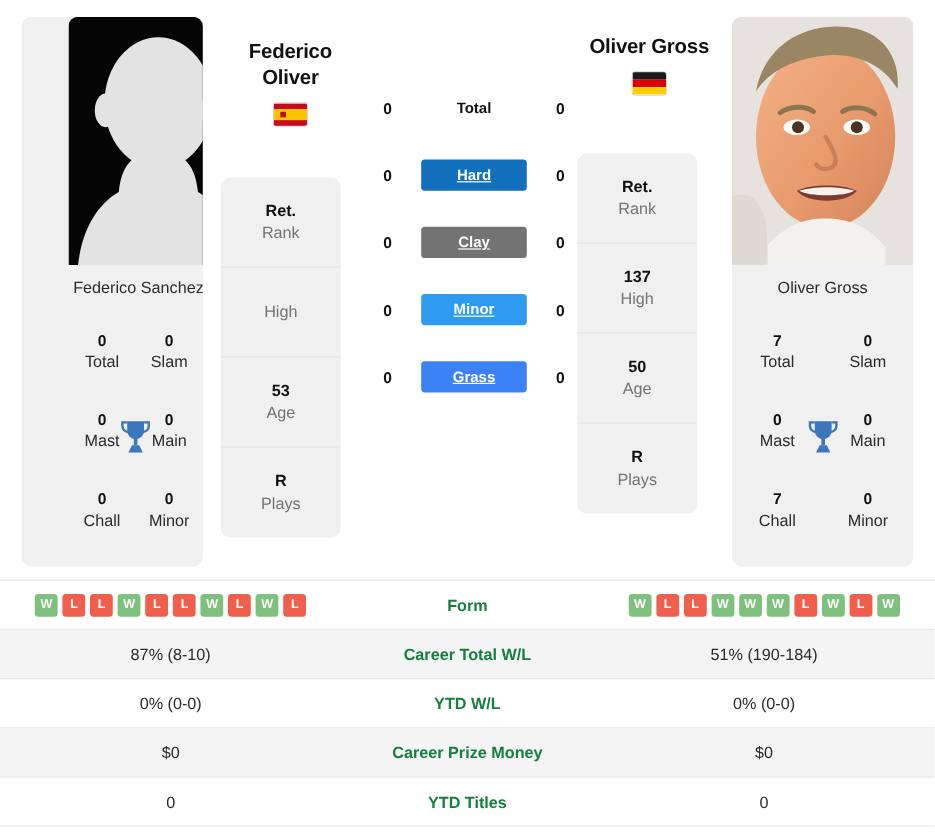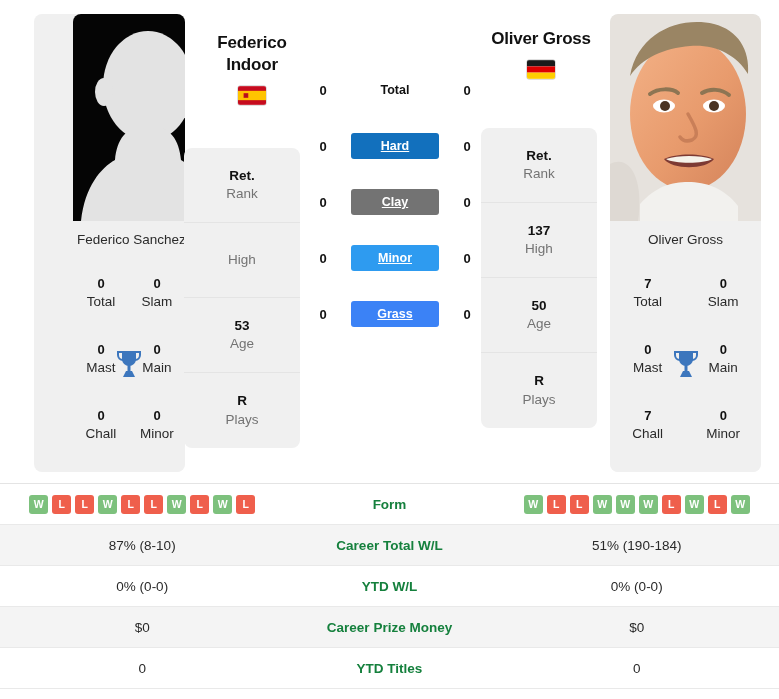--- a/index.html
+++ b/index.html
@@ -29,21 +29,21 @@
 
   
   .photo-card {
     position: absolute;
     top: 14px;
     width: 151px;
     border-radius: 8px;
     overflow: hidden;
     background: #f0f0f0;
   }
-  .photo-card.left  { left: 34px; padding-left: 39px; }
+  .photo-card.left  { left: 18px; padding-left: 39px; }
   .photo-card.right { left: 610px; }
 
   .photo {
     width: 151px;
     height: 207px;
     border-radius: 8px 8px 0 0;
     overflow: hidden;
     position: relative;
     display: block;
   }
@@ -94,21 +94,21 @@
     height: 30px;
   }
   .trophy-icon svg { display: block; width: 100%; height: 100%; }
 
   
   .name-block {
     position: absolute;
     width: 160px;
     text-align: center;
   }
-  .name-block.left  { left: 172px; top: 32px; }
+  .name-block.left  { left: 162px; top: 32px; }
   .name-block.right { left: 461px; top: 28px; }
   .name-block .pname {
     font-size: 17px;
     font-weight: bold;
     color: #111;
     line-height: 1.28;
     letter-spacing: -0.2px;
   }
   .flag {
     display: inline-block;
@@ -118,21 +118,21 @@
     border-radius: 2px;
     overflow: hidden;
     box-shadow: 0 0 0 0.5px rgba(0,0,0,.25);
     vertical-align: middle;
   }
   .flag svg { display: block; width: 100%; height: 100%; }
 
   
   .info-panel {
     position: absolute;
-    width: 116px;
+    width: 100px;
     background: #f0f0f0;
     border-radius: 8px;
     overflow: hidden;
   }
   .info-panel.left  { left: 184px; top: 148px; }
   .info-panel.right { left: 481px; top: 128px; }
   .info-row {
     height: 75px;
     display: flex;
     flex-direction: column;
@@ -292,21 +292,21 @@
             <span class="v">0</span>
             <span class="k">Minor</span>
           </div>
         </div>
       </div>
     </div>
 
     <div class="name-block left">
       <div class="pname">
         <div>Federico</div>
-        <div>Indoor</div>
+        <div>Oliver</div>
       </div>
       <span class="flag">
         <svg viewBox="0 0 30 20" aria-hidden="true">
           <rect width="30" height="20" fill="#c60b1e"></rect>
           <rect y="5" width="30" height="10" fill="#ffc400"></rect>
           <rect x="6" y="7.5" width="5" height="5" fill="#c60b1e"></rect>
           <rect x="7" y="8.5" width="3" height="3" fill="#ad1519"></rect>
         </svg>
       </span>
     </div>

